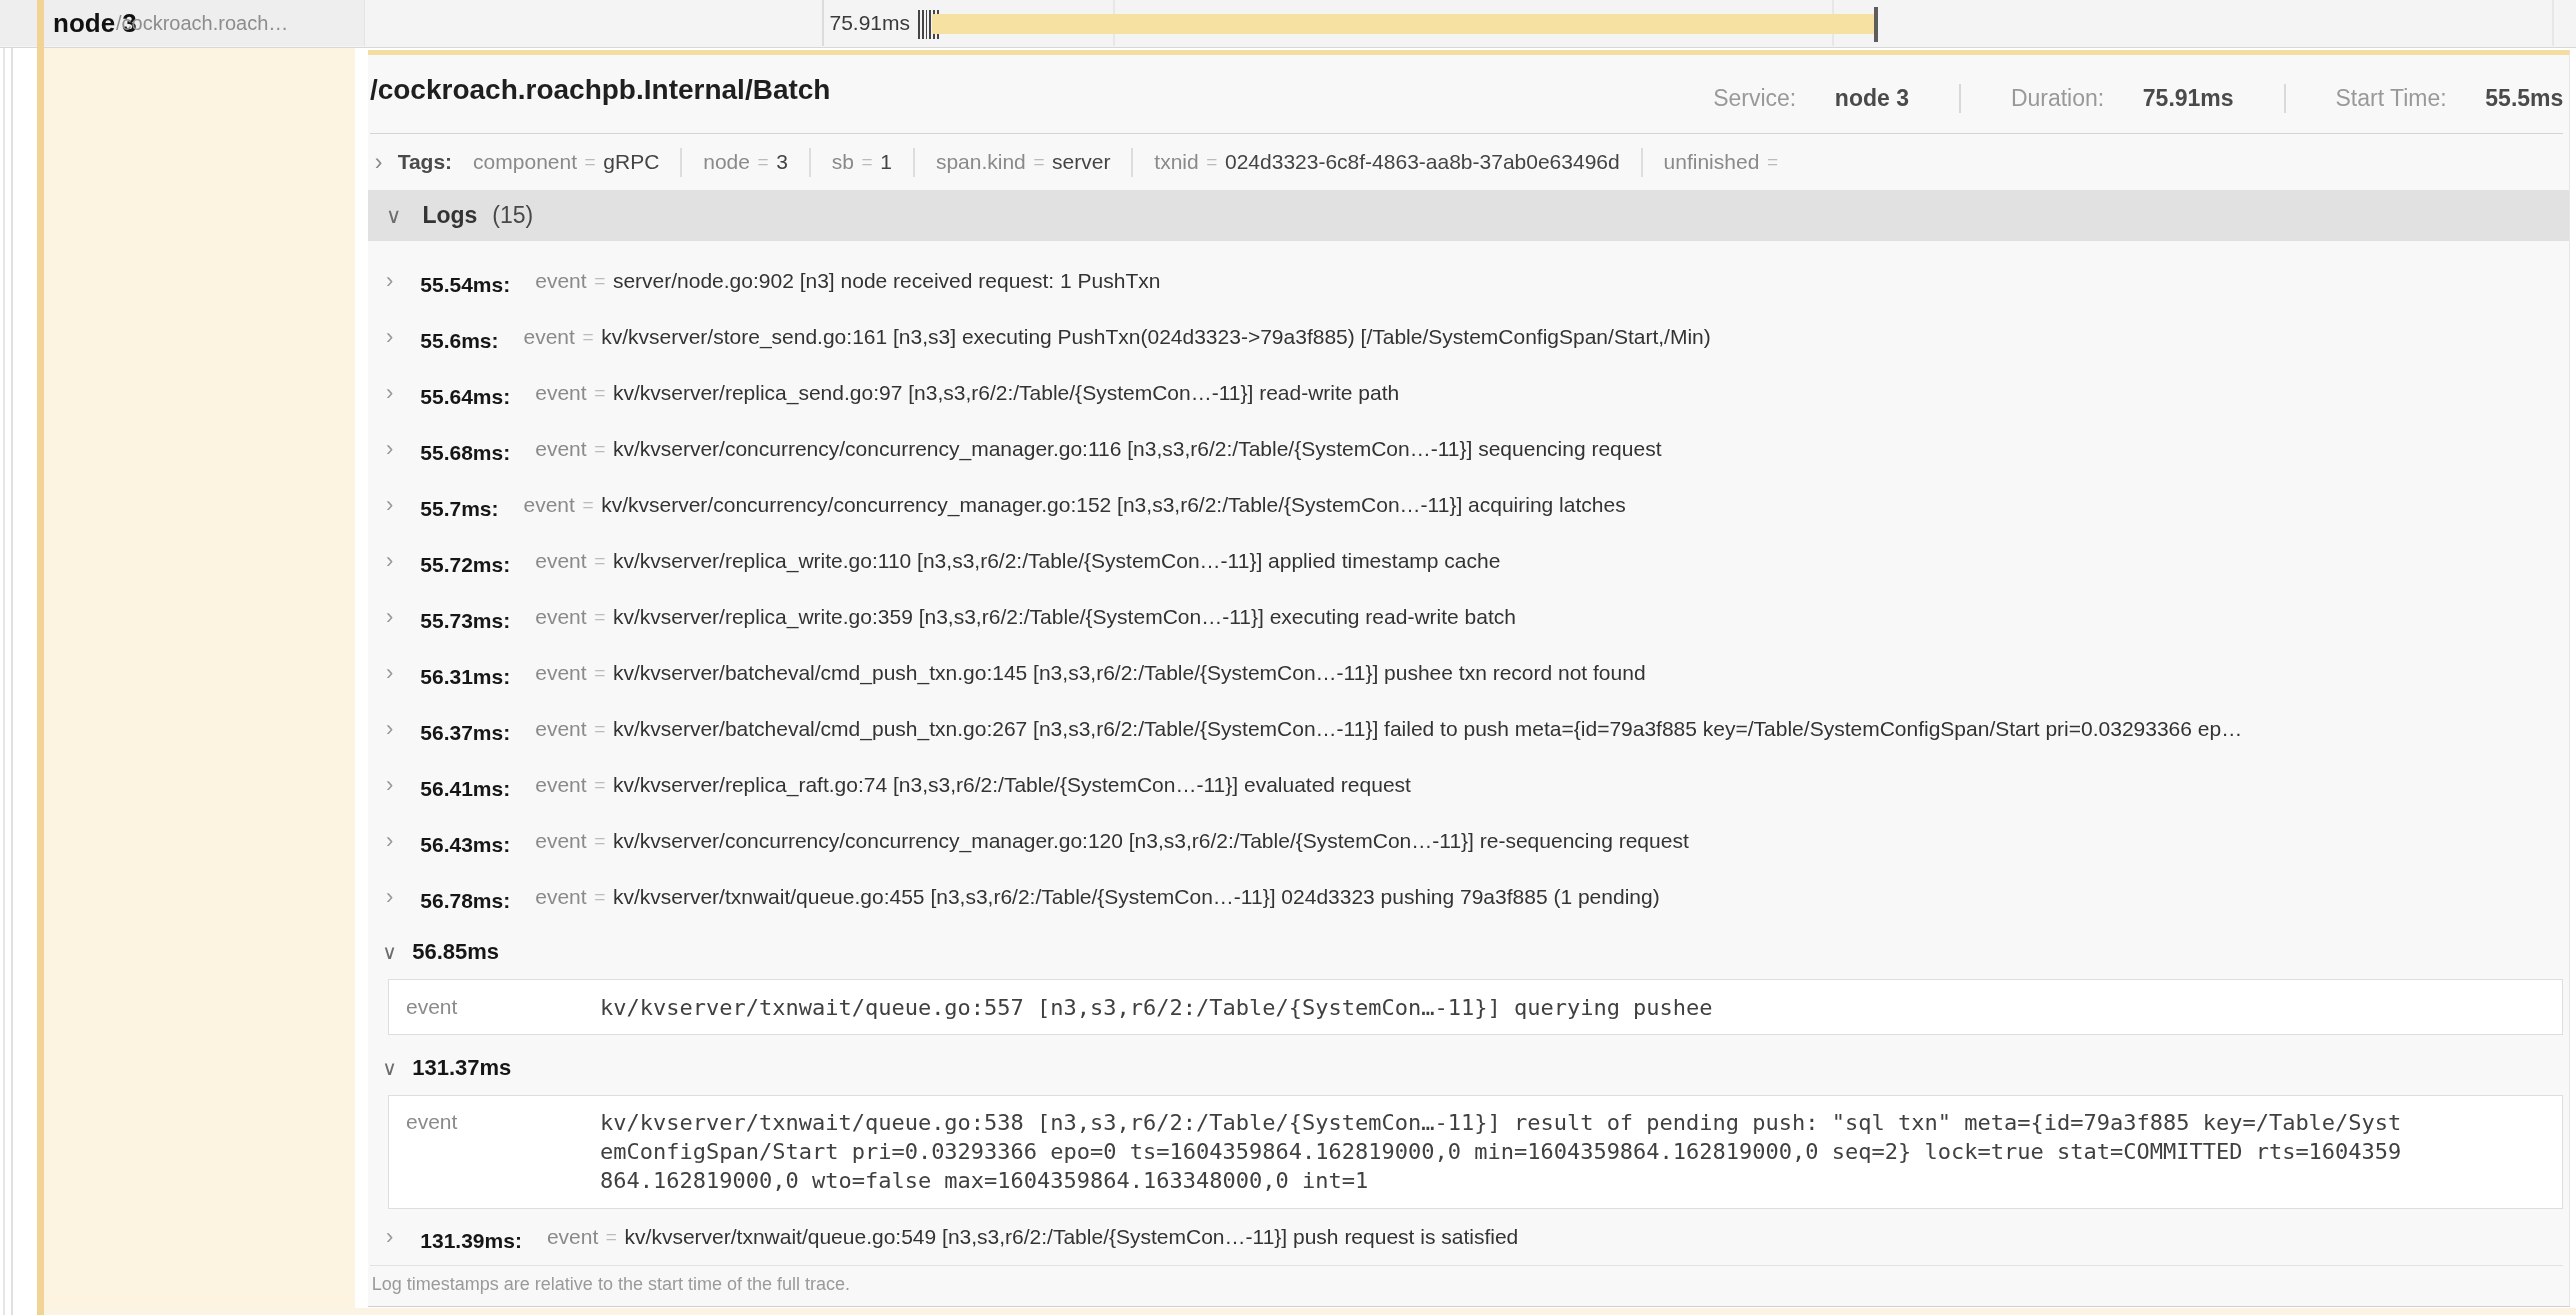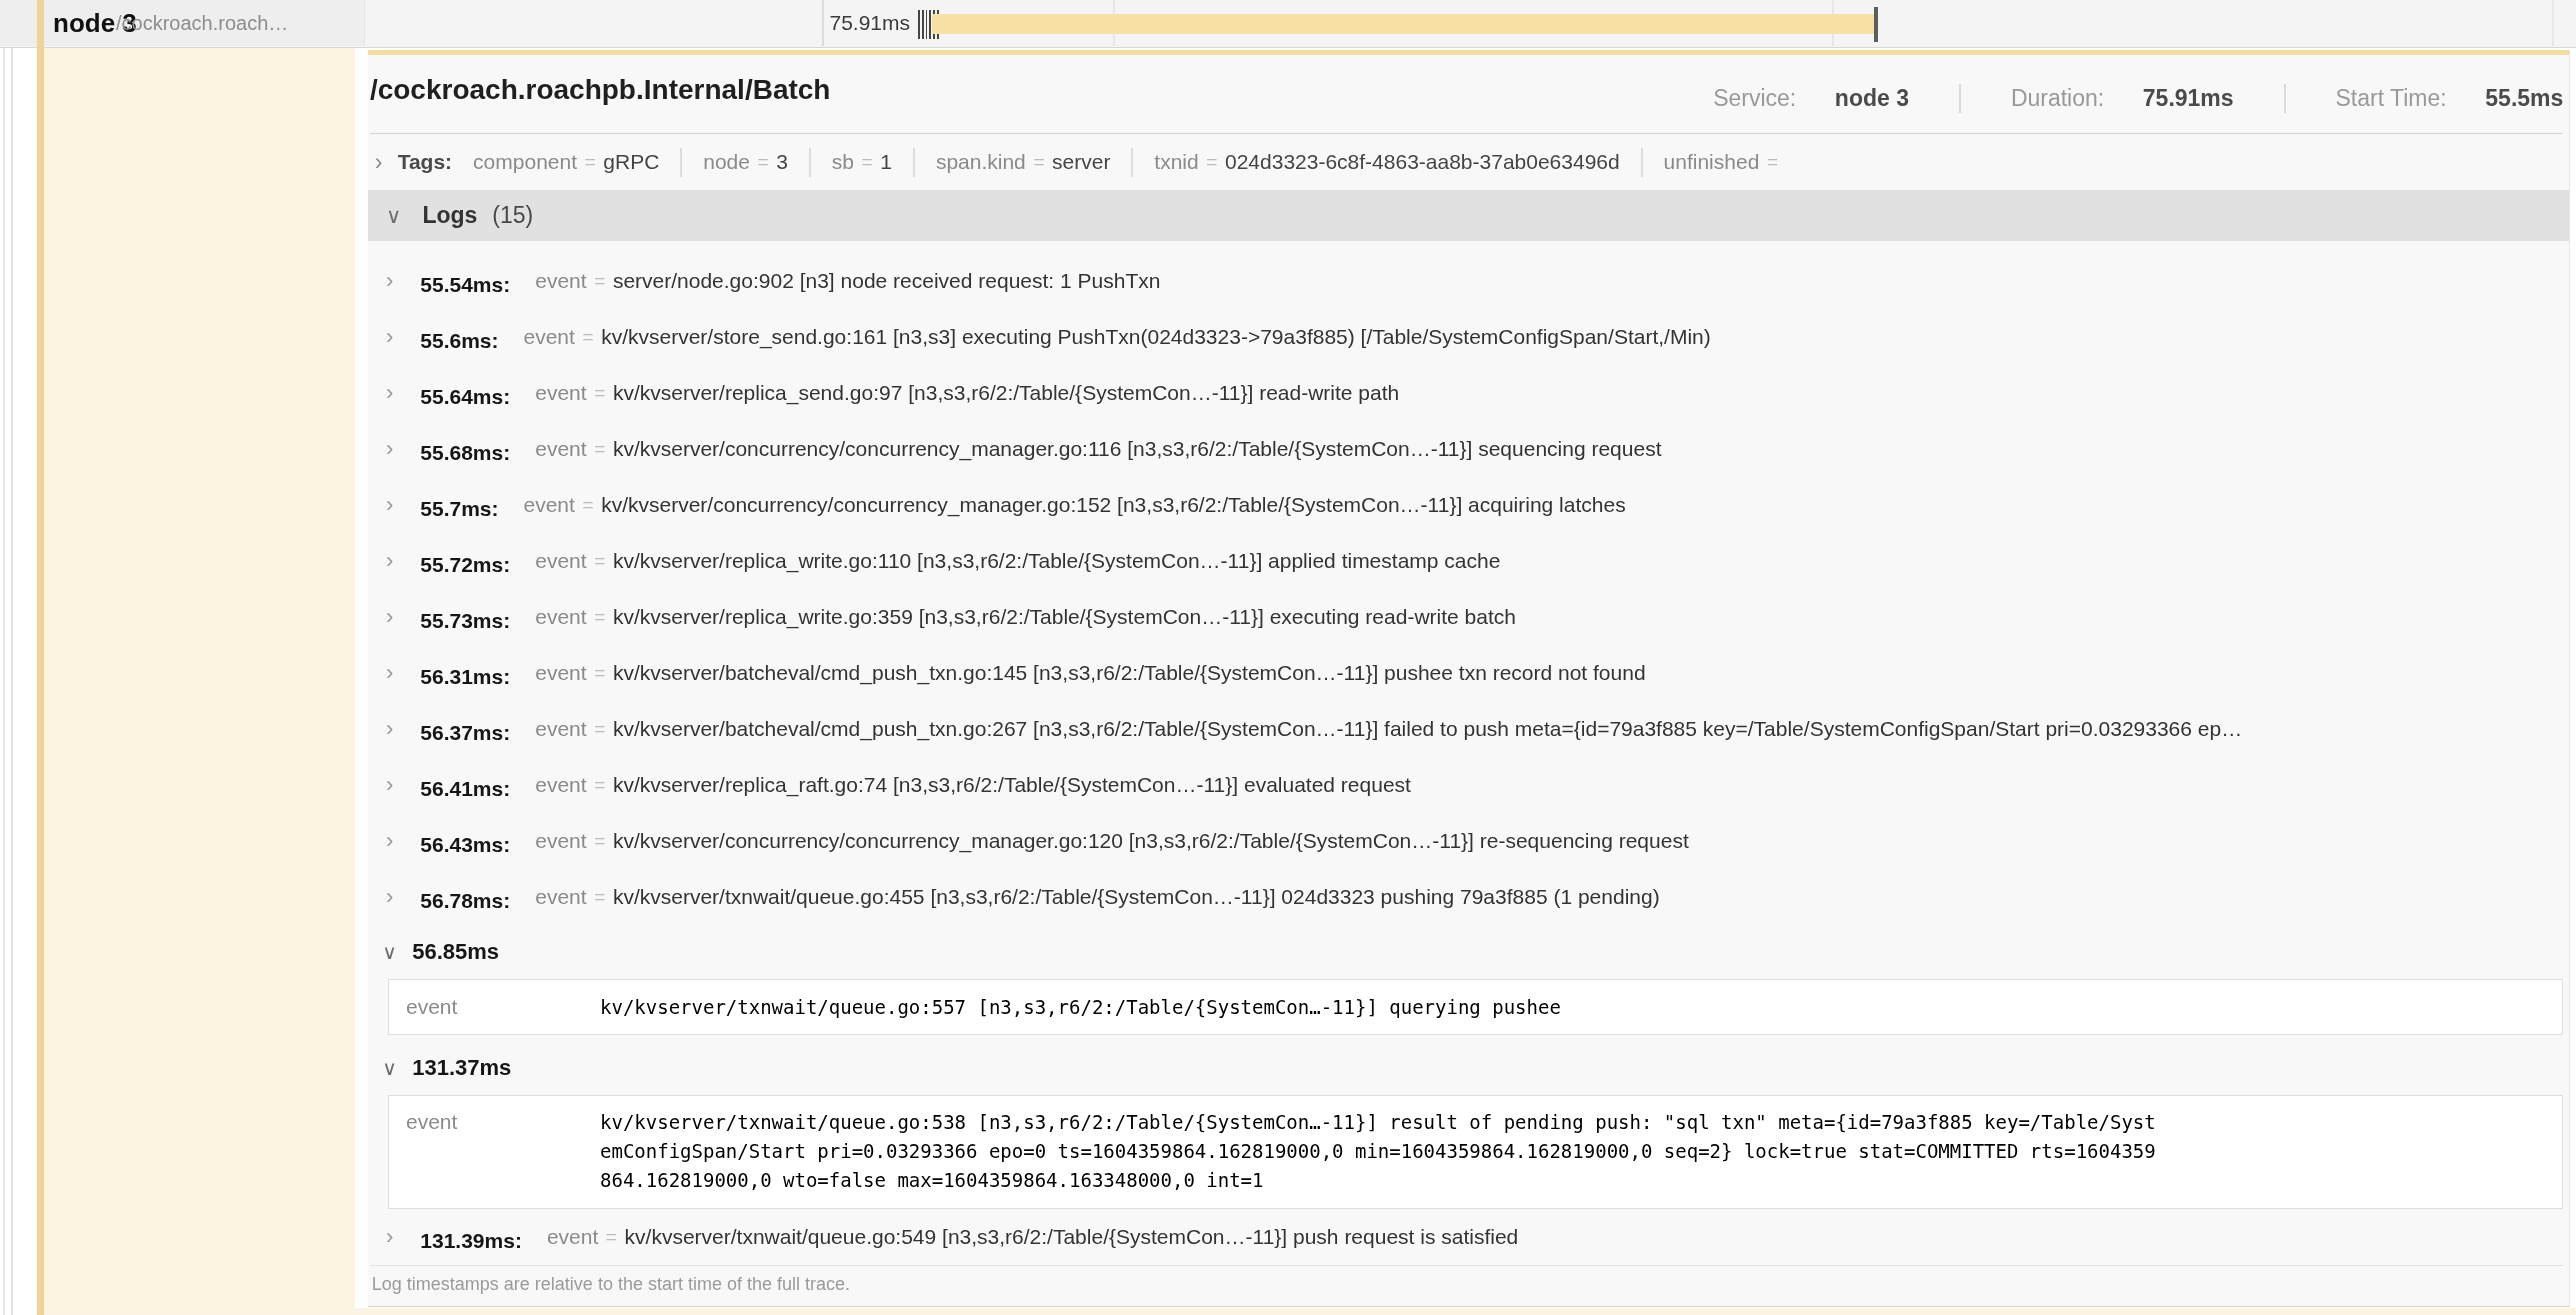--- a/index.html
+++ b/index.html
@@ -67,22 +67,22 @@
   .log-val { color:#333; }
 
   .expanded-head { height:54px; display:flex; align-items:center; padding-left:14.3px;
                    font-size:22px; }
   .expanded-head .chev { color:#6d6d6d; font-size:20px; margin-right:15.3px; }
   .expanded-time { font-weight:bold; color:#161616; }
 
   .event-box { margin:0 5.7px 0 20px; background:#fff; border:1.9px solid #dedede;
                display:flex; padding:12.4px 0 12.4px 17px; }
   .event-box .ev-key { width:194px; flex:0 0 194px; font-size:21px; color:#8a8a8a; padding-top:1.9px; }
-  .ev-val { font-family:"DejaVu Sans Mono", monospace; font-size:19px; line-height:29px;
-            color:#000000; }
+  .ev-val { font-family:"DejaVu Sans Mono", monospace; font-size:22px; line-height:29px;
+            color:#404040; }
   .ev-val.oneline { white-space:nowrap; }
   .ev-val.wrap { width:136ch; word-break:break-all; }
   .box2 { margin-top:5.7px; }
 
   .logs-footer { border-top:1.9px solid #e2e2e2; margin:0 5.7px 0 1.9px; padding:8.6px 0 0 1.9px;
                  font-size:18px; color:#9a9a9a; }
 </style>
 </head>
 <body>
 

